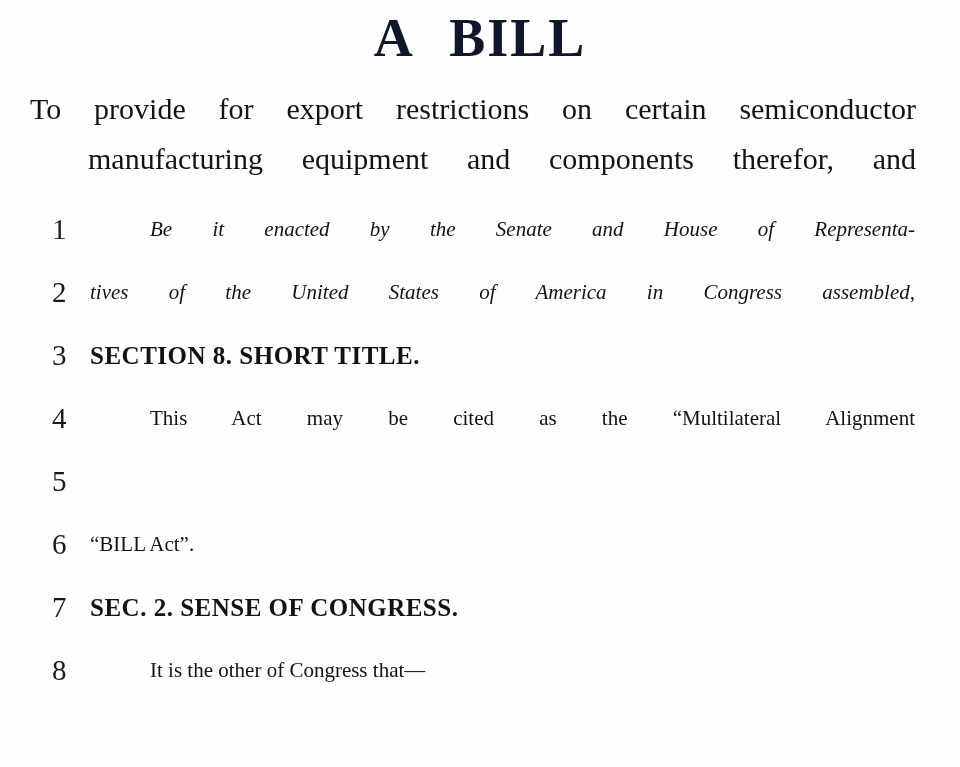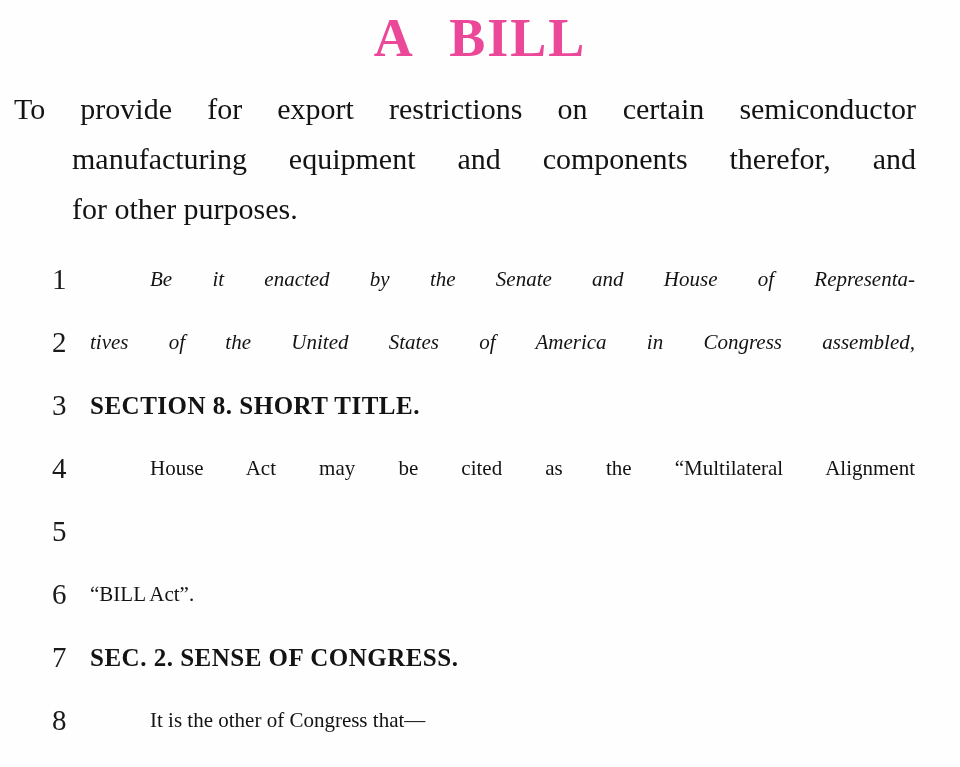--- a/index.html
+++ b/index.html
@@ -17,25 +17,25 @@
     overflow: hidden;
   }
   .bill-title {
     margin-top: 8px;
     text-align: center;
     font-weight: bold;
     font-size: 54px;
     line-height: 60px;
     letter-spacing: 2px;
     word-spacing: 22px;
-    color: #ec4899;
+    color: #0f172a;
   }
   .preamble {
     margin-top: 16px;
-    padding-left: 14px;
+    padding-left: 30px;
     padding-right: 44px;
     font-size: 30px;
   }
   .preamble-line {
     line-height: 50px;
     white-space: nowrap;
   }
   .preamble-line.justified {
     white-space: normal;
     text-align: justify;
@@ -83,21 +83,20 @@
 </head>
 <body>
 
 <div class="page">
 
   <div class="bill-title">A BILL</div>
 
   <div class="preamble">
     <div class="preamble-line justified">To provide for export restrictions on certain semiconductor</div>
     <div class="preamble-line justified cont">manufacturing equipment and components therefor, and</div>
-    <div class="preamble-line cont">for other purposes.</div>
   </div>
 
   <div class="body-lines">
 
     <div class="line-row">
       <div class="line-num">1</div>
       <div class="line-text italic indent justified">Be it enacted by the Senate and House of Representa-</div>
     </div>
 
     <div class="line-row">
@@ -105,21 +104,21 @@
       <div class="line-text italic justified">tives of the United States of America in Congress assembled,</div>
     </div>
 
     <div class="line-row">
       <div class="line-num">3</div>
       <div class="line-text heading">SECTION 8. SHORT TITLE.</div>
     </div>
 
     <div class="line-row">
       <div class="line-num">4</div>
-      <div class="line-text indent justified">House Act may be cited as the “Multilateral Alignment</div>
+      <div class="line-text indent justified">This Act may be cited as the “Multilateral Alignment</div>
     </div>
 
     <div class="line-row">
       <div class="line-num">5</div>
     </div>
 
     <div class="line-row">
       <div class="line-num">6</div>
       <div class="line-text">“BILL Act”.</div>
     </div>

